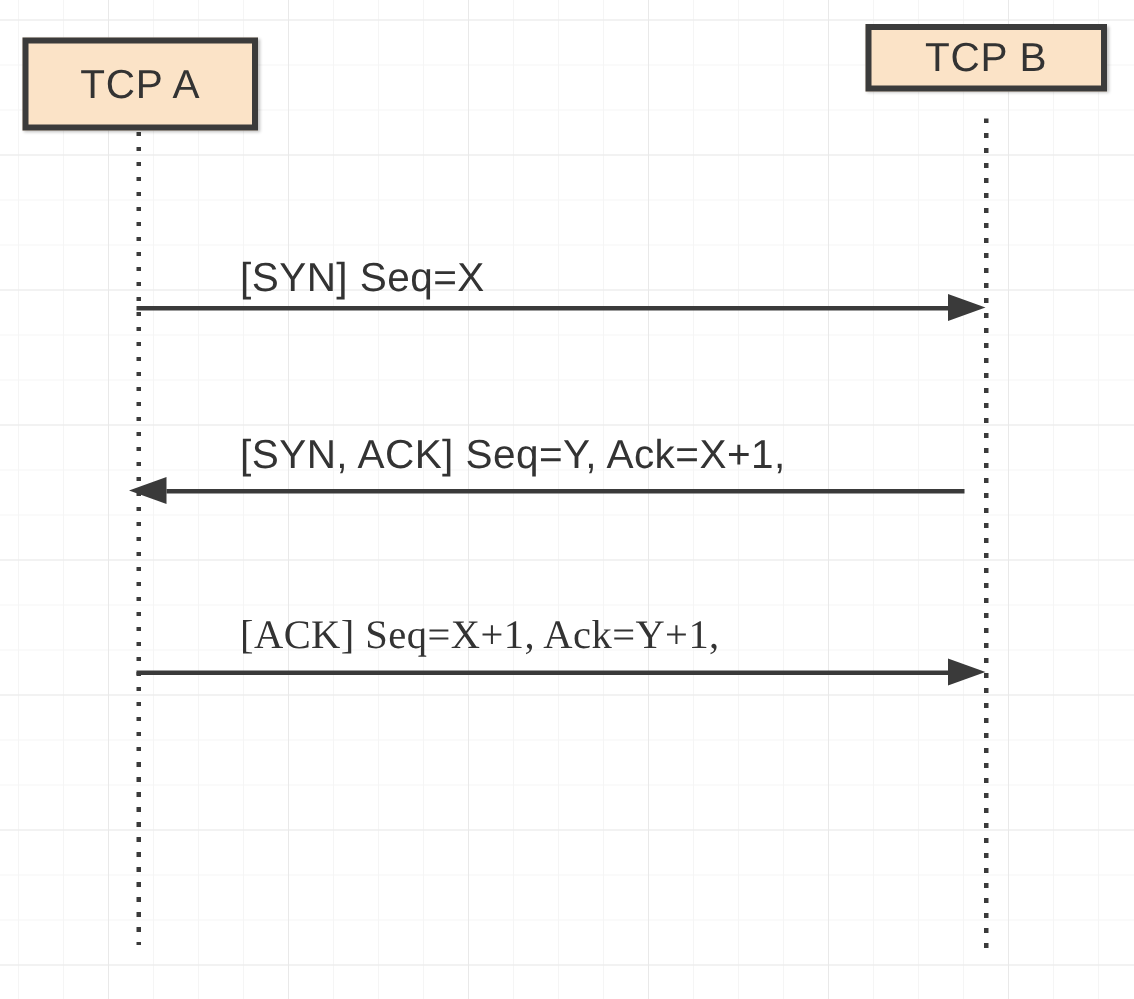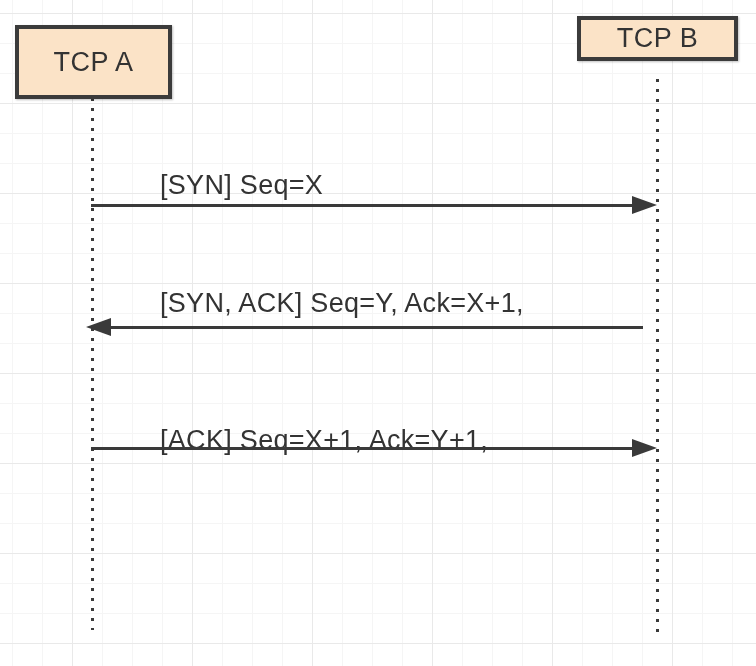--- a/index.html
+++ b/index.html
@@ -40,21 +40,21 @@
     border: 4px solid #3b3b3b;
     box-shadow: 1px 1px 2px rgba(0,0,0,0.25);
     display: flex;
     align-items: center;
     justify-content: center;
     font-size: 27px;
     color: #333333;
     letter-spacing: 0.5px;
     white-space: nowrap;
   }
-  .actor-a { left: 15px;  top: 25px; width: 157px; height: 74px; }
+  .actor-a { left: 15px;  top: 25px; width: 157px; height: 62px; }
   .actor-b { left: 577px; top: 16px; width: 161px; height: 45px; }
 
   .lifeline {
     position: absolute;
     width: 3px;
     background-image: repeating-linear-gradient(
       to bottom,
       #3a3a3a 0px, #3a3a3a 3px,
       transparent 3px, transparent 10px);
   }
@@ -89,21 +89,21 @@
     position: absolute;
     left: 160px;
     font-size: 27px;
     line-height: 27px;
     color: #333333;
     letter-spacing: 0.3px;
     white-space: nowrap;
   }
   .msg1-label { top: 172px; }
   .msg2-label { top: 290px; }
-  .msg3-label { top: 427px; }
+  .msg3-label { top: 410px; font-family: Liberation Serif, serif; }
 </style>
 </head>
 <body>
 
 <div class="canvas">
 
   <div class="lifeline lifeline-a"></div>
   <div class="lifeline lifeline-b"></div>
 
   <div class="actor actor-a">

